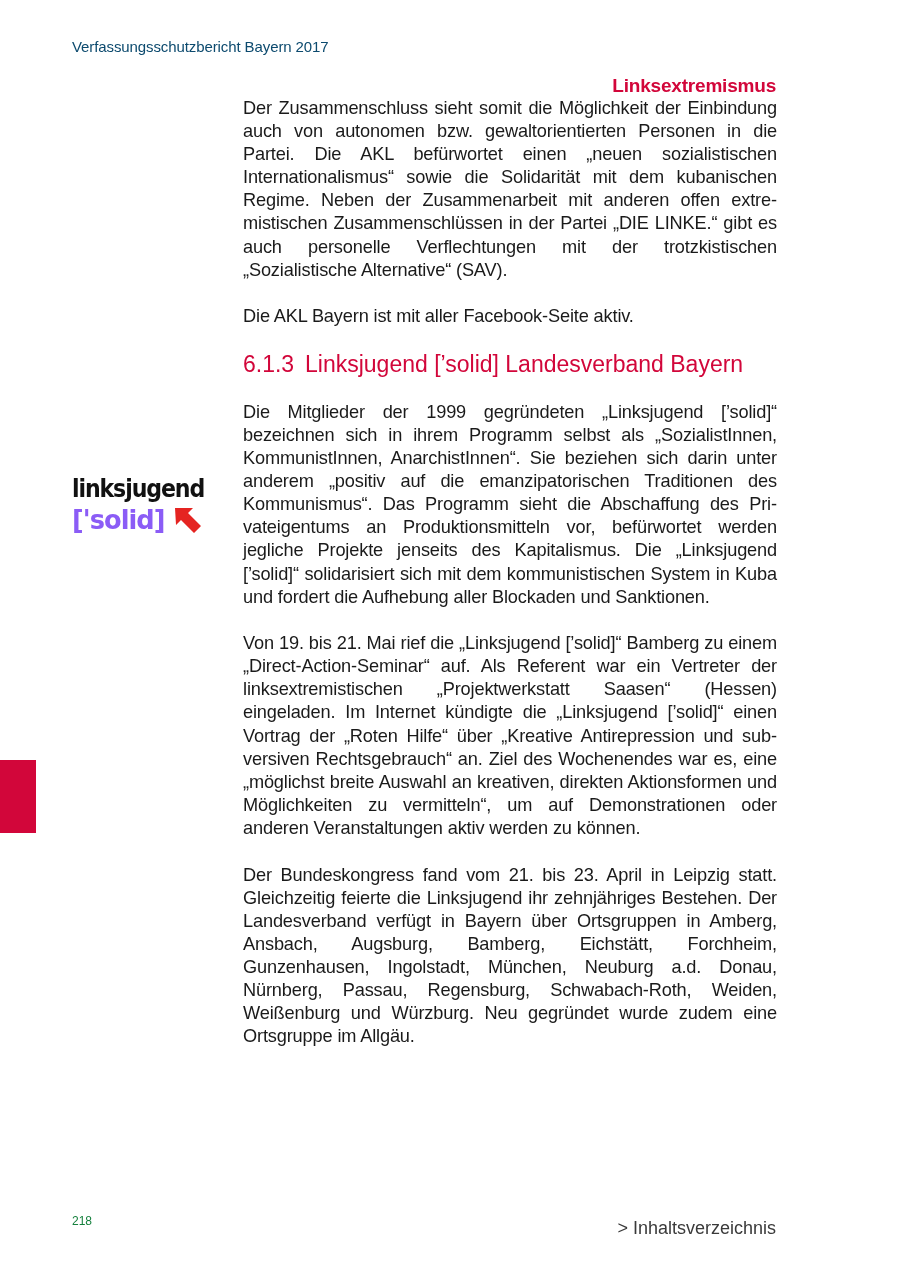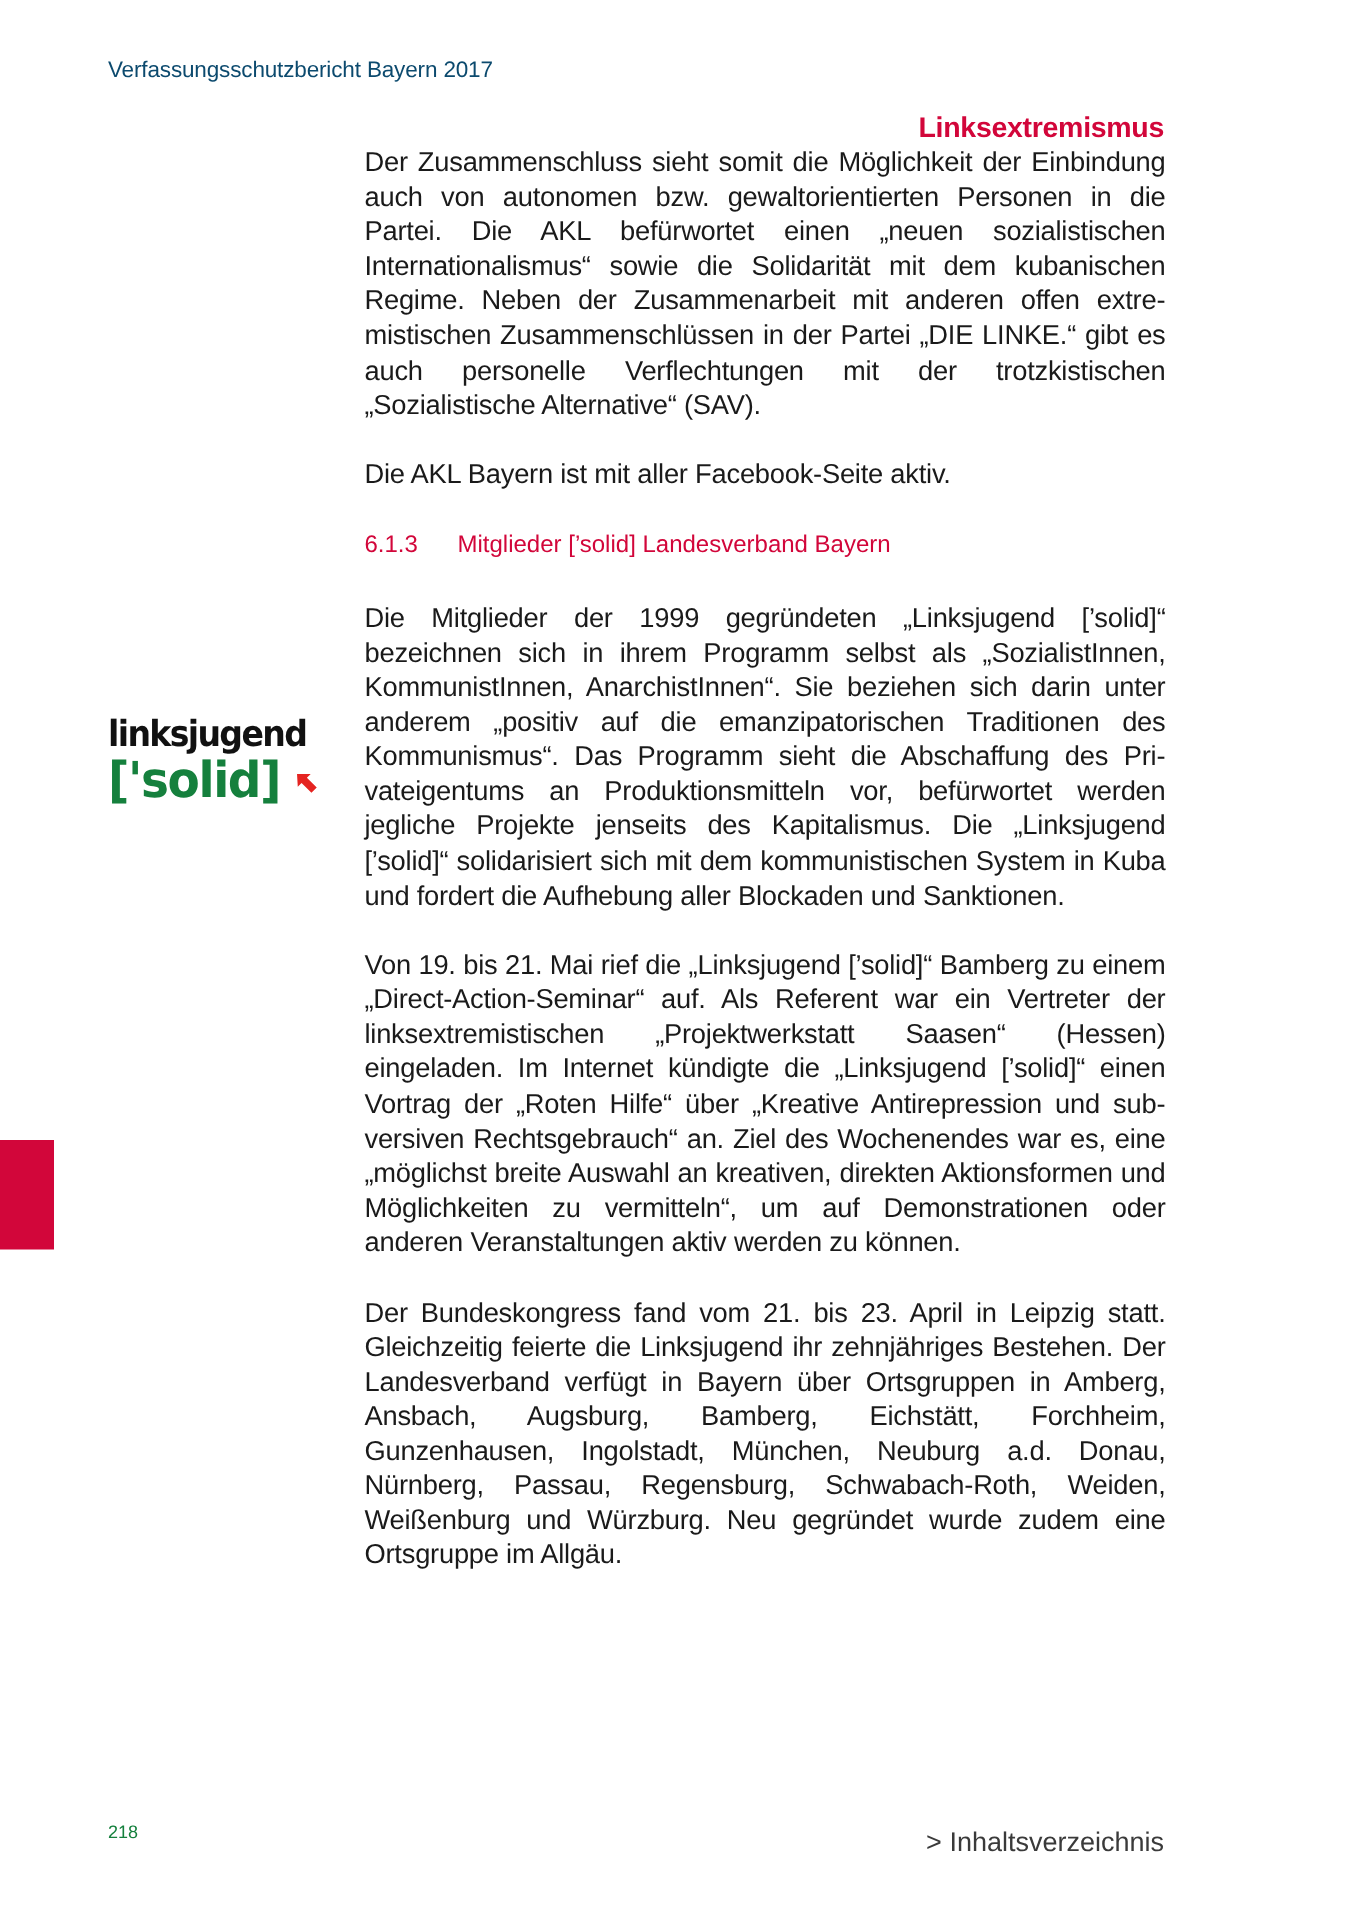--- a/index.html
+++ b/index.html
@@ -3,25 +3,25 @@
 <meta charset="utf-8">
 <style>
   html, body { margin: 0; padding: 0; background: #ffffff; }
   body { width: 900px; height: 1277px; position: relative; overflow: hidden;
          font-family: "Liberation Sans", "DejaVu Sans", sans-serif; color: #1a1a1a; }
   .header-left { position: absolute; left: 72px; top: 38px; font-size: 15px; color: #0c4a6e; letter-spacing: -0.1px; }
   .header-right { position: absolute; right: 124px; top: 35px; font-size: 19px; font-weight: bold; color: #d2063a; letter-spacing: -0.2px; margin-top: 40px; }
   .side-tab { position: absolute; left: 0; top: 760px; width: 36px; height: 73px; background: #d2063a; }
   .content { position: absolute; left: 243px; top: 97px; width: 534px; }
   .para { font-size: 18.2px; line-height: 23.1px; text-align: justify; margin: 0 0 23.5px 0; letter-spacing: -0.15px; hyphens: manual; }
-  .section-heading { display: flex; font-size: 16px; color: #d2063a; margin: 2px 0 25px 0; line-height: 24px; }
+  .section-heading { display: flex; font-size: 23px; color: #d2063a; margin: 2px 0 25px 0; line-height: 24px; }
   .section-number { width: 62px; }
   .logo { position: absolute; left: 72px; top: 474px; width: 140px; }
   .logo-line1 { font-family: "DejaVu Sans", sans-serif; font-weight: bold; font-size: 24px; letter-spacing: -1.2px; line-height: 30px; color: #111; transform: scaleX(0.92); transform-origin: left; }
-  .logo-line2 { display: flex; align-items: flex-end; font-family: "DejaVu Sans", sans-serif; font-weight: bold; font-size: 33px; letter-spacing: -1px; line-height: 32px; color: #15803d; }
+  .logo-line2 { display: flex; align-items: center; font-family: "DejaVu Sans", sans-serif; font-weight: bold; font-size: 27px; letter-spacing: -1px; line-height: 32px; color: #8b5cf6; }
   .logo-line2 span { transform: scaleX(0.95); transform-origin: left; display: inline-block; }
   .logo-arrow { margin-left: 4px; width: 30px; height: 28px; }
   .footer-left { position: absolute; left: 72px; top: 1214px; font-size: 12px; color: #15803d; }
   .footer-right { position: absolute; right: 124px; top: 1218px; font-size: 18px; color: #3a3a3a; cursor: pointer; }
 </style>
 </head>
 <body>
 
 <div class="header-left">Verfassungsschutzbericht Bayern 2017</div>
 <div class="header-right">Linksextremismus</div>
@@ -37,21 +37,21 @@
     </svg>
   </div>
 </div>
 
 <div class="content">
   <p class="para">Der Zusammenschluss sieht somit die Möglichkeit der Einbin­dung auch von autonomen bzw. gewaltorientierten Personen in die Partei. Die AKL befürwortet einen „neuen sozialistischen Internationalismus“ sowie die Solidarität mit dem kubanischen Regime. Neben der Zusammenarbeit mit anderen offen extre­mistischen Zusammenschlüssen in der Partei „DIE LINKE.“ gibt es auch personelle Verflechtungen mit der trotzkistischen „Sozialistische Alternative“ (SAV).</p>
   <p class="para">Die AKL Bayern ist mit aller Facebook-Seite aktiv.</p>
 
   <div class="section-heading">
     <span class="section-number">6.1.3</span>
-    <span>Mitglieder [’solid] Landesverband Bayern</span>
+    <span>Linksjugend [’solid] Landesverband Bayern</span>
   </div>
 
   <p class="para">Die Mitglieder der 1999 gegründeten „Linksjugend [’solid]“ bezeichnen sich in ihrem Programm selbst als „SozialistInnen, KommunistInnen, AnarchistInnen“. Sie beziehen sich darin un­ter anderem „positiv auf die emanzipatorischen Traditionen des Kommunismus“. Das Programm sieht die Abschaffung des Pri­vateigentums an Produktionsmitteln vor, befürwortet werden jegliche Projekte jenseits des Kapitalismus. Die „Linksjugend [’solid]“ solidarisiert sich mit dem kommunistischen System in Kuba und fordert die Aufhebung aller Blockaden und Sanktionen.</p>
   <p class="para">Von 19. bis 21. Mai rief die „Linksjugend [’solid]“ Bamberg zu ei­nem „Direct-Action-Seminar“ auf. Als Referent war ein Vertreter der linksextremistischen „Projektwerkstatt Saasen“ (Hessen) eingeladen. Im Internet kündigte die „Linksjugend [’solid]“ einen Vortrag der „Roten Hilfe“ über „Kreative Antirepression und sub­versiven Rechtsgebrauch“ an. Ziel des Wochenendes war es, eine „möglichst breite Auswahl an kreativen, direkten Aktions­formen und Möglichkeiten zu vermitteln“, um auf Demonstra­tionen oder anderen Veranstaltungen aktiv werden zu können.</p>
   <p class="para">Der Bundeskongress fand vom 21. bis 23. April in Leipzig statt. Gleichzeitig feierte die Linksjugend ihr zehnjähriges Bestehen. Der Landesverband verfügt in Bayern über Ortsgruppen in Amberg, Ansbach, Augsburg, Bamberg, Eichstätt, Forchheim, Gunzenhausen, Ingolstadt, München, Neuburg a.d. Donau, Nürnberg, Passau, Regensburg, Schwabach-Roth, Weiden, Weißenburg und Würzburg. Neu gegründet wurde zudem eine Ortsgruppe im Allgäu.</p>
 </div>
 
 <div class="footer-left">218</div>
 <div class="footer-right">&gt; Inhaltsverzeichnis</div>
 

